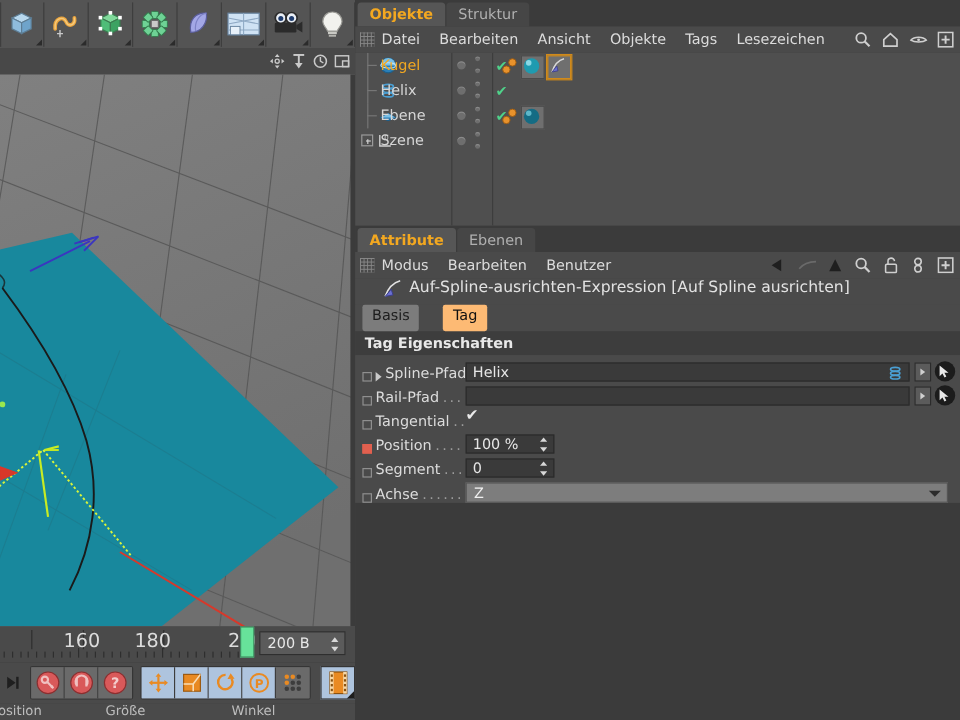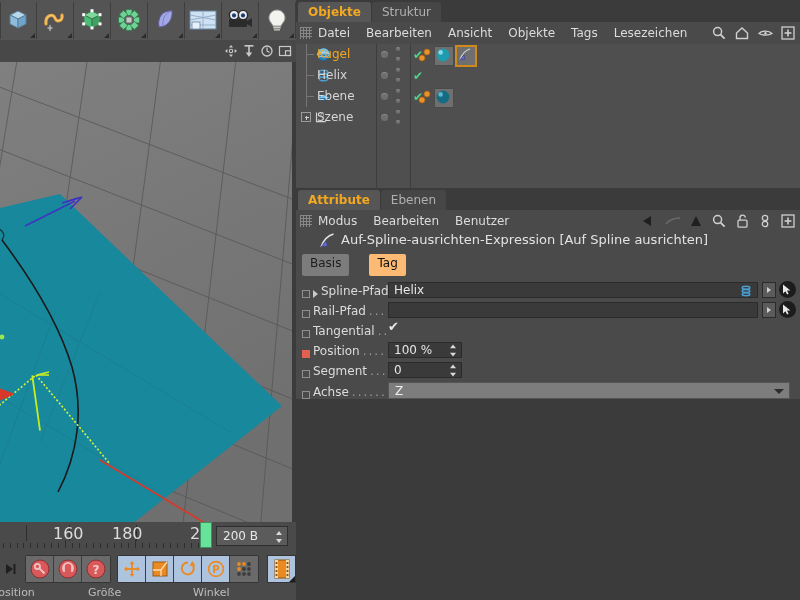--- a/index.html
+++ b/index.html
@@ -734,20 +734,21 @@
           <polygon points="3,15 8,9 9.5,13.8" fill="#6b6fd0" stroke="#3a3d8a" stroke-width=".8"></polygon>
         </svg>
         <span>Auf-Spline-ausrichten-Expression [Auf Spline ausrichten]</span>
       </div>
 
       <div class="subtabs">
         <div class="subtab">Basis</div>
         <div class="subtab active">Tag</div>
       </div>
 
+      <div class="group-head">Tag Eigenschaften</div>
 
       <div class="props">
 
         <div class="prow">
           <div class="pcheck"></div>
           <div class="arrow-r"></div>
           <span class="plabel">Spline-Pfad</span>
           <div class="pfield" style="right:42px;">
             <span>Helix</span>
             <svg width="14" height="14" viewBox="0 0 16 16" style="position:absolute;right:4px;top:1px;">

